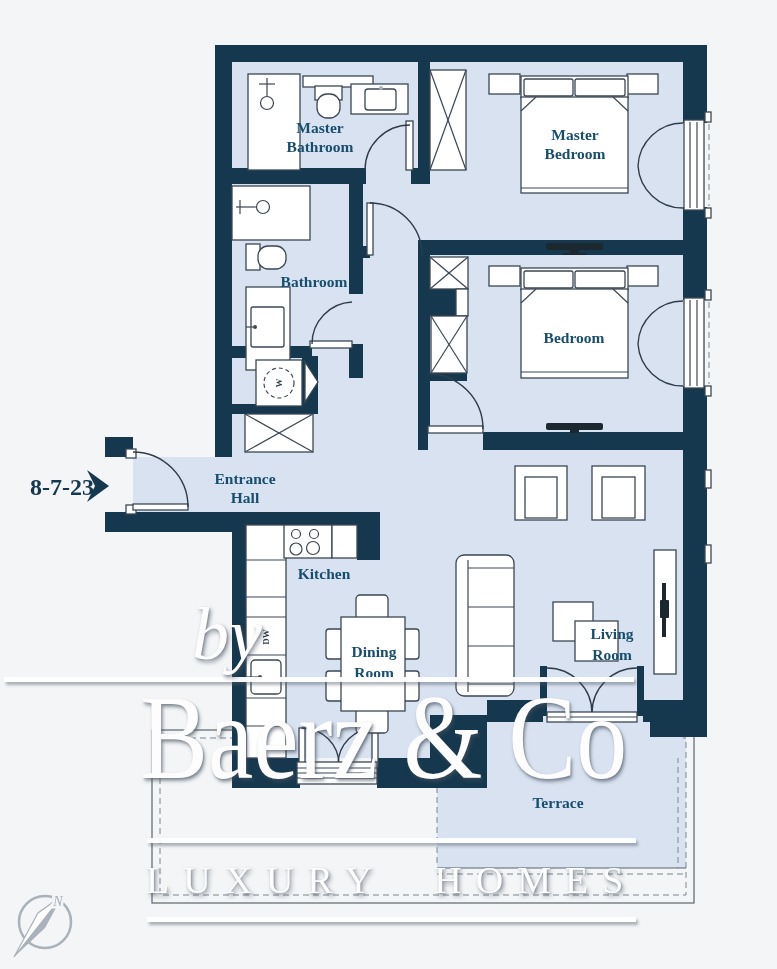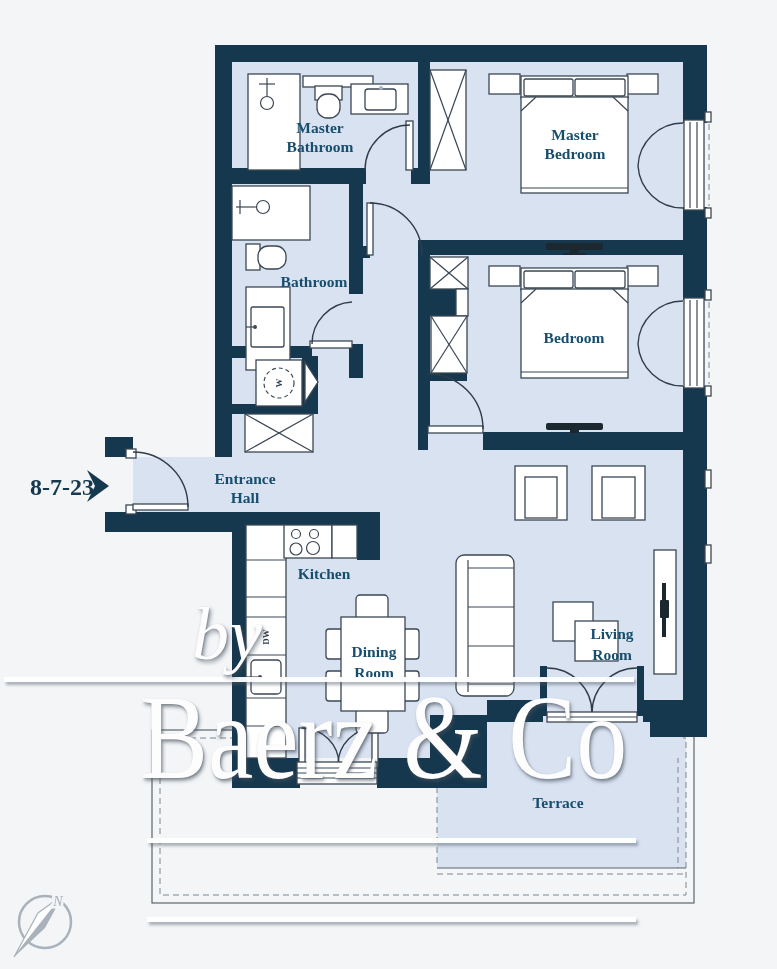--- a/index.html
+++ b/index.html
@@ -348,14 +348,15 @@
     <polygon class="complight" points="14,957 38,913 63,895"></polygon>
     <polygon class="compfill" points="14,957 63,895 45,928"></polygon>
     <text class="ntext" x="58" y="906" style="paint-order:stroke;stroke:#f3f5f7;stroke-width:5">N</text>
   </g>
 </svg>
 
   <div class="wm-line wm-line-mid"></div>
   <div class="wm wm-by">by</div>
   <div class="wm wm-name">Baerz &amp; Co</div>
   <div class="wm-line wm-line-2"></div>
+  <div class="wm wm-tagline">LUXURY HOMES</div>
   <div class="wm-line wm-line-3"></div>
 </div>
 
 </body></html>

